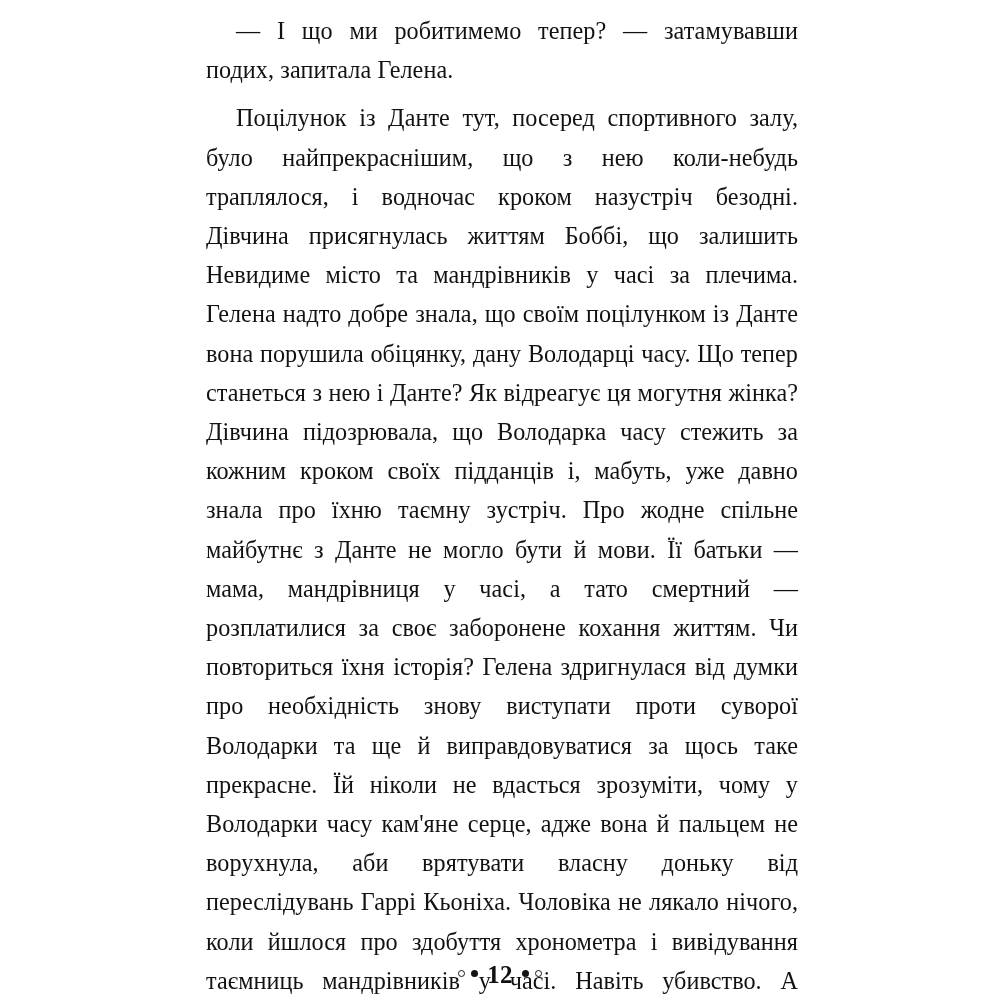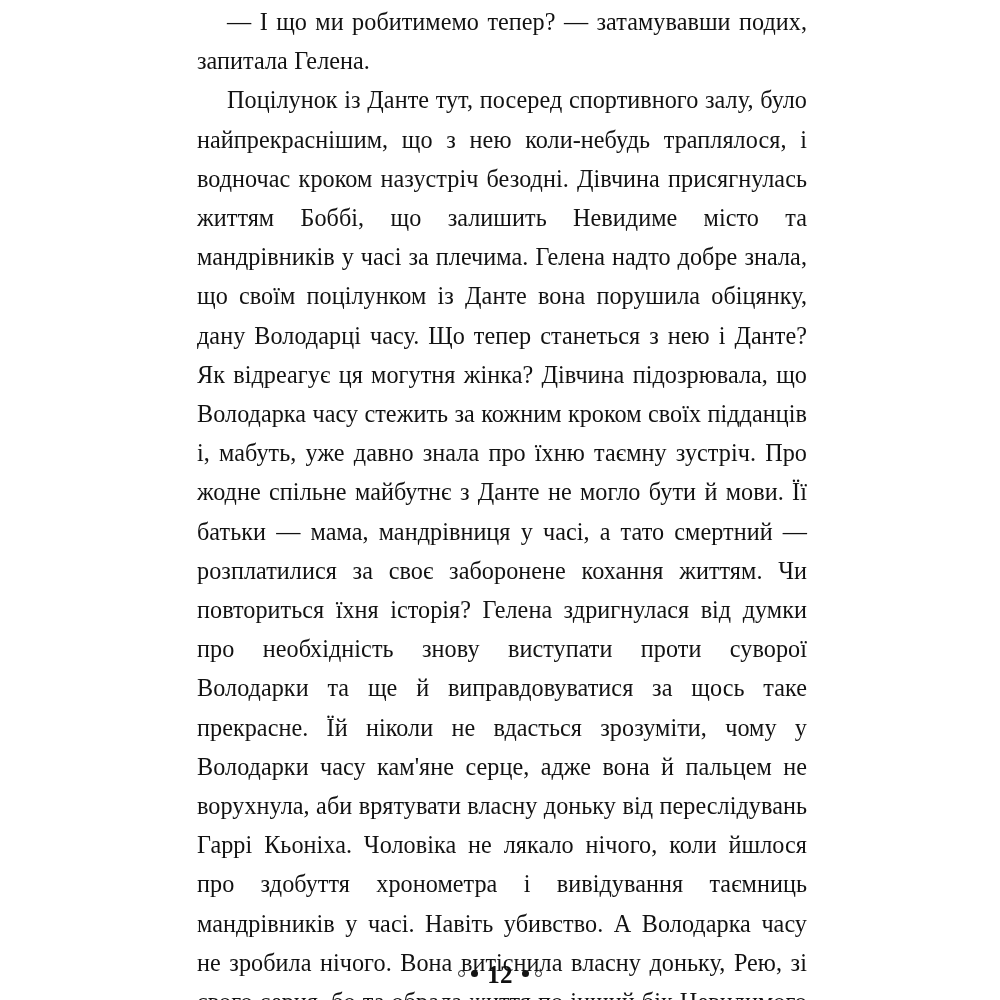--- a/index.html
+++ b/index.html
@@ -25,21 +25,21 @@
   }
 
   .text-block {
     position: absolute;
     left: 197px;
     top: 2px;
     width: 610px;
   }
 
   .para {
-    margin: 0;
+    margin: 9px;
     text-align: justify;
     text-justify: inter-word;
     font-size: 24.2px;
     line-height: 39.2px;
     letter-spacing: 0.05px;
     word-spacing: 0.2px;
     text-indent: 30px;
     hyphens: manual;
     -webkit-hyphens: manual;
   }

